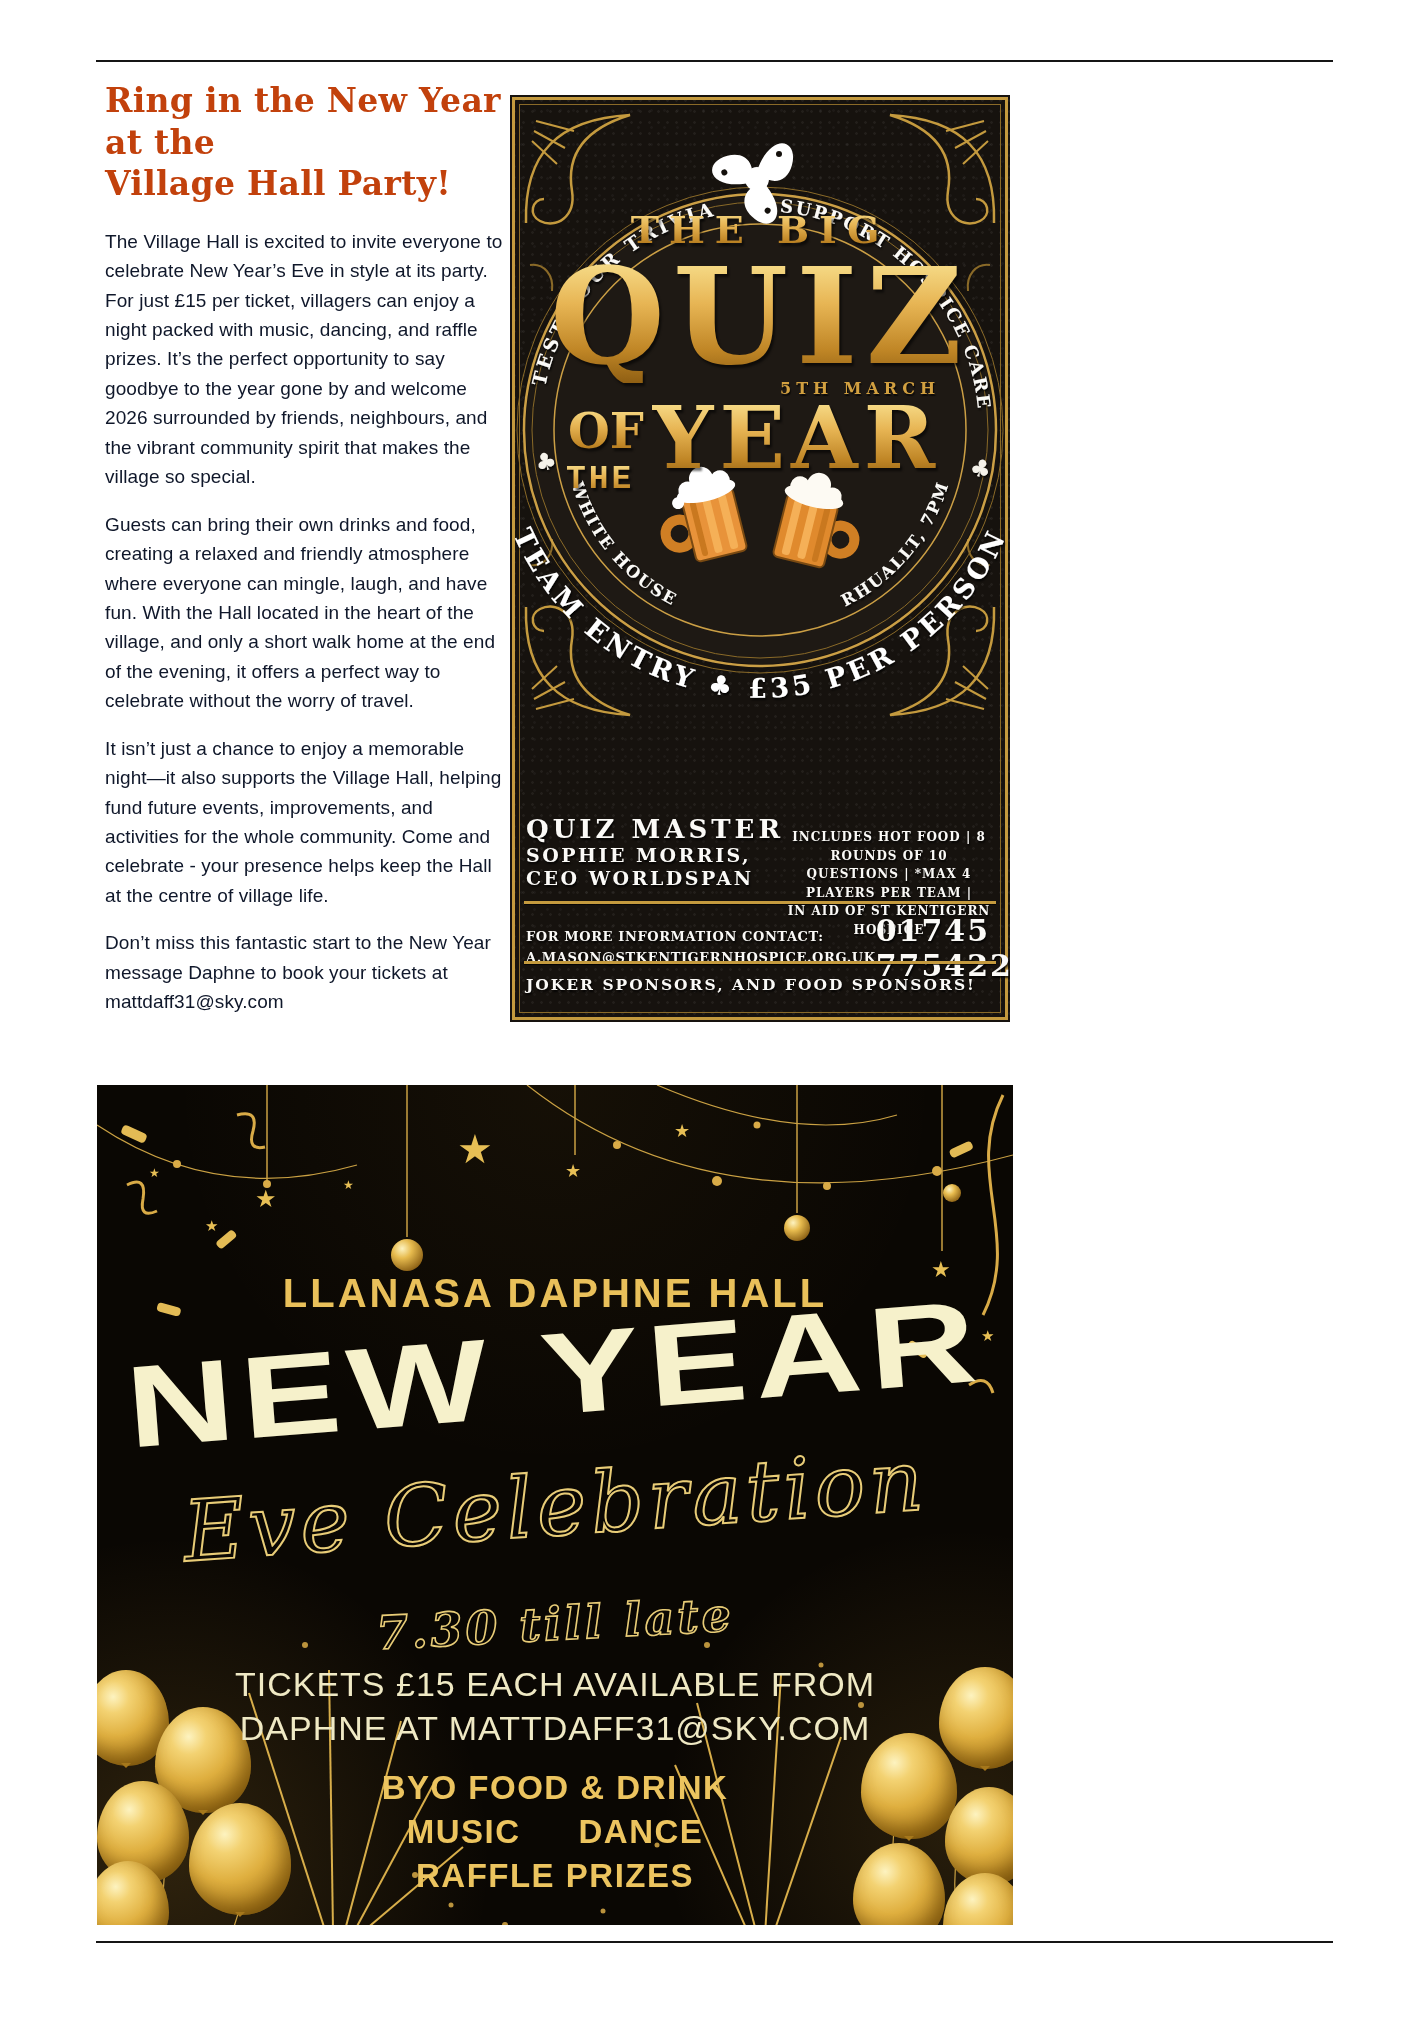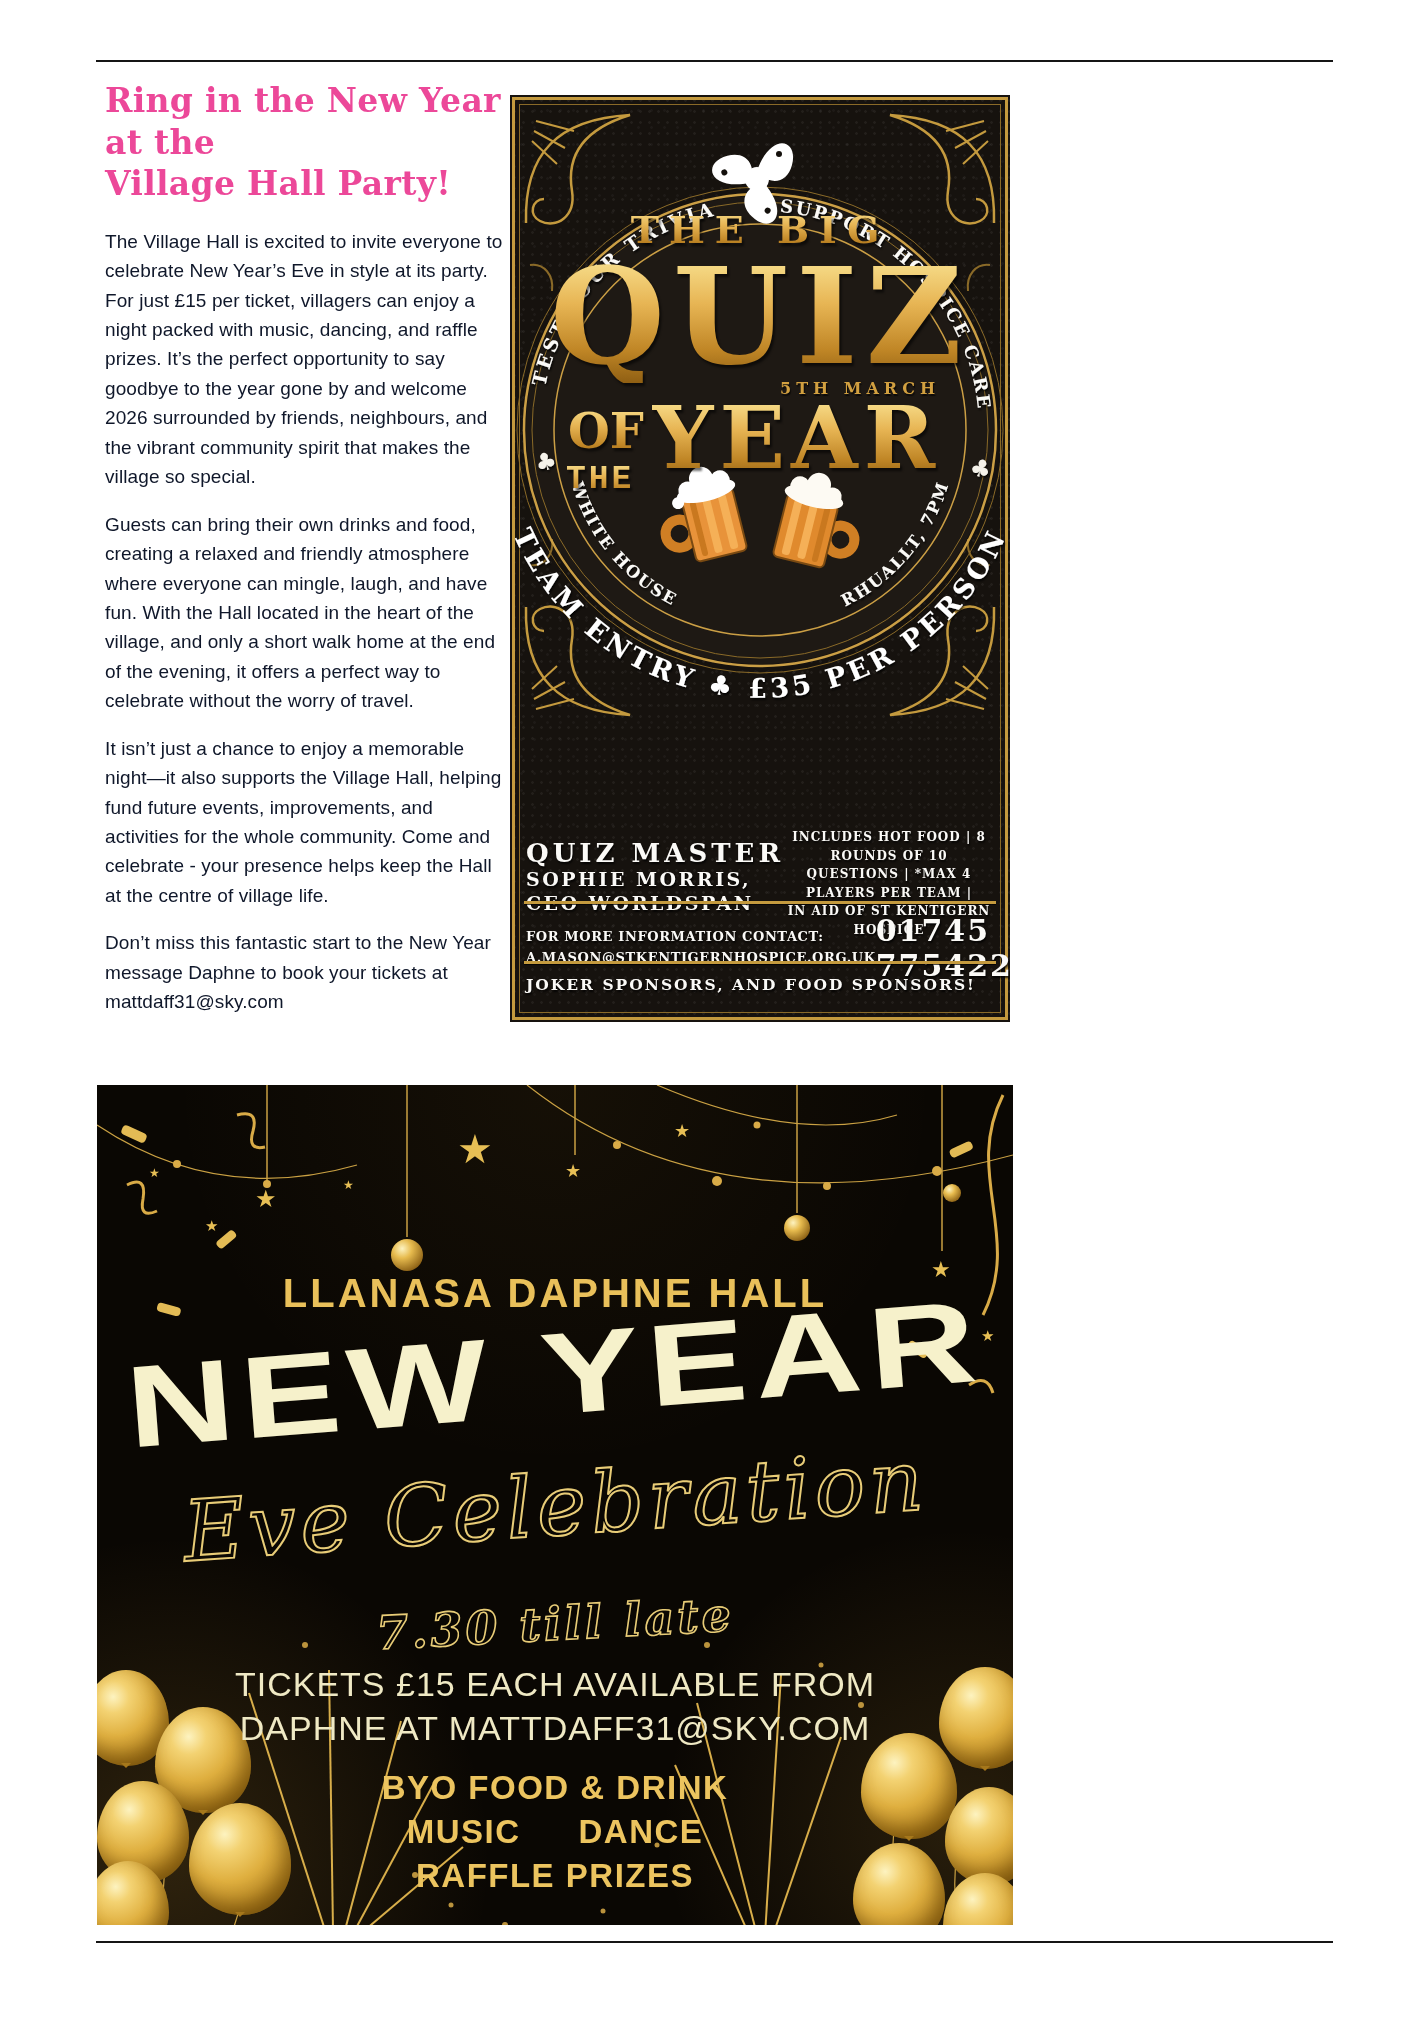--- a/index.html
+++ b/index.html
@@ -5,21 +5,21 @@
   html,body{margin:0;padding:0;background:#ffffff;}
   .page{position:relative;width:1428px;height:2028px;background:#ffffff;overflow:hidden;
         font-family:"Liberation Sans",sans-serif;}
   .rule{position:absolute;left:96px;width:1237px;height:2px;background:#151515;}
   .rule-top{top:60px;}
   .rule-bottom{top:1941px;}
 
   
   .article{position:absolute;left:105px;top:80px;width:400px;}
   .article h1{margin:0 0 22px 0;font-family:"DejaVu Serif",serif;font-weight:600;
-              font-size:33px;line-height:1.26;color:#ec4899;letter-spacing:0.3px;}
+              font-size:33px;line-height:1.26;color:#c2410c;letter-spacing:0.3px;}
   .article p{margin:0 0 18px 0;font-size:19px;line-height:1.55;color:#0f172a;letter-spacing:0.1px;}
 
   
   .qp{position:absolute;left:510px;top:95px;width:500px;height:927px;background:#16120e;
       overflow:hidden;
       background-image:
         radial-gradient(rgba(255,255,255,0.055) 1px, transparent 1.4px),
         radial-gradient(rgba(255,255,255,0.035) 1px, transparent 1.4px);
       background-size:9px 11px,13px 17px;background-position:0 0,5px 7px;}
   .qp-frame-outer{position:absolute;inset:2px;border:3px solid #c49a3e;pointer-events:none;}
@@ -30,21 +30,21 @@
              filter:drop-shadow(2px 3px 1px rgba(0,0,0,0.55));}
   .qp-thebig{top:112px;left:0;width:100%;text-align:center;font-family:"DejaVu Serif",serif;
              font-weight:700;font-size:38px;letter-spacing:10px;}
   .qp-quiz{top:156px;left:0;width:100%;text-align:center;font-family:"DejaVu Serif",serif;
            font-weight:700;font-size:132px;line-height:1;letter-spacing:8px;}
   .qp-date{top:284px;left:240px;width:220px;text-align:center;font-family:"DejaVu Serif",serif;
            font-weight:700;font-size:16px;letter-spacing:5px;color:#d2a040;text-shadow:1px 2px 1px rgba(0,0,0,0.6);}
   .qp-of{top:308px;left:58px;font-family:"DejaVu Serif",serif;font-weight:700;font-size:48px;}
   .qp-the{top:366px;left:56px;font-family:Liberation Mono, monospace;font-weight:700;font-size:33px;letter-spacing:3px;}
   .qp-year{top:300px;left:142px;font-family:"DejaVu Serif",serif;font-weight:700;font-size:86px;line-height:1;letter-spacing:6px;}
-  .qp-white{color:#fbfaf7;font-family:"DejaVu Serif",serif;font-weight:700;text-shadow:1px 2px 2px rgba(0,0,0,0.8);align-items:center;}
+  .qp-white{color:#fbfaf7;font-family:"DejaVu Serif",serif;font-weight:700;text-shadow:1px 2px 2px rgba(0,0,0,0.8);}
   .qp-row1{top:720px;left:16px;right:16px;display:flex;}
   .qm-label{font-size:26px;letter-spacing:4px;line-height:1.1;}
   .qm-line{font-size:19px;letter-spacing:2.5px;line-height:1.25;}
   .qp-details{flex:1;text-align:center;padding-top:13px;font-size:12px;letter-spacing:1px;line-height:1.55;}
   .qp-divider{left:14px;right:14px;height:3px;background:#c49a3e;box-shadow:0 1px 0 rgba(0,0,0,0.7);}
   .qp-row2{top:818px;left:16px;right:16px;display:flex;align-items:center;}
   .qp-contact{font-size:13px;letter-spacing:0.6px;line-height:1.6;}
   .qp-phone{margin-left:auto;font-size:30px;letter-spacing:2px;}
   .qp-row3{top:878px;left:16px;right:16px;font-size:15.5px;letter-spacing:2px;line-height:1.5;}
 

